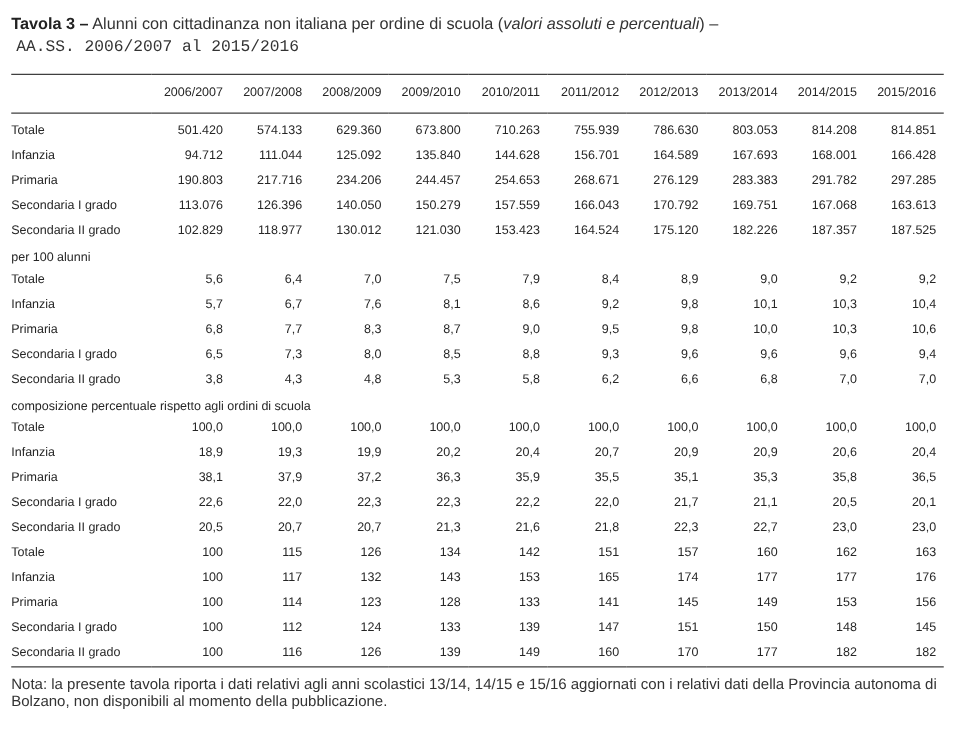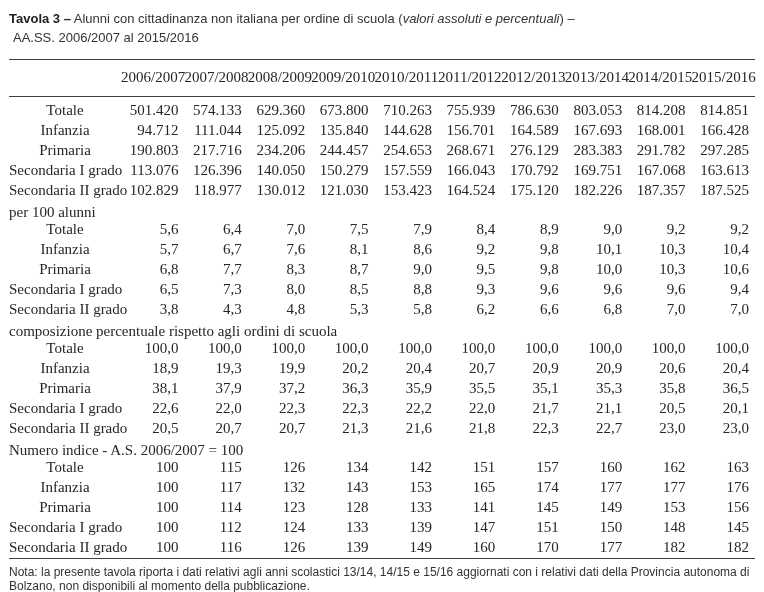--- a/index.html
+++ b/index.html
@@ -20,47 +20,46 @@
   }
   
   .title {
     font-size: 13px;
     line-height: 19px;
     color: #333333;
     margin-bottom: 12px;
   }
   .title .bold { font-weight: bold; color: #222222; }
   .title .italic { font-style: italic; }
-  .title .line2 { padding-left: 4px; }
+  .title .line2 { padding-left: 4px; font-family: Liberation Mono, monospace; }
   
   table.stat {
     width: 746px;
     border-collapse: collapse;
     table-layout: fixed;
-    font-size: 15px;
+    font-size: 10px;
     color: #262626;
     border-top: 1px solid #3f3f3f;
     border-bottom: 1px solid #3f3f3f;
-    font-family: Liberation Serif, serif;
   }
   table.stat col.lbl { width: 112px; }
   table.stat col.yr  { width: 63.4px; }
   thead th {
     font-weight: normal;
     text-align: right;
     padding: 9px 6px 10px 0;
     border-bottom: 1px solid #3f3f3f;
     white-space: nowrap;
   }
   td {
     padding: 3.5px 0;
     line-height: 13px;
     white-space: nowrap;
   }
-  td.lbl { text-align: center; margin-left: 20px; }
+  td.lbl { text-align: left; margin-left: 20px; }
   td.num { text-align: right; padding-right: 6px; }
   tr.first-of-section td { padding-top: 7px; }
   tr.section-hdr td {
     padding: 5px 0 1px 0;
     line-height: 13px;
   }
   
   .note {
     width: 746px;
     margin-top: 6px;
@@ -303,23 +302,20 @@
           <td class="num">20,7</td>
           <td class="num">20,7</td>
           <td class="num">21,3</td>
           <td class="num">21,6</td>
           <td class="num">21,8</td>
           <td class="num">22,3</td>
           <td class="num">22,7</td>
           <td class="num">23,0</td>
           <td class="num">23,0</td>
         </tr>
-        <tr class="section-hdr">
-          <td colspan="11">Numero indice - A.S. 2006/2007 = 100</td>
-        </tr>
         <tr>
           <td class="lbl">Totale</td>
           <td class="num">100</td>
           <td class="num">115</td>
           <td class="num">126</td>
           <td class="num">134</td>
           <td class="num">142</td>
           <td class="num">151</td>
           <td class="num">157</td>
           <td class="num">160</td>

